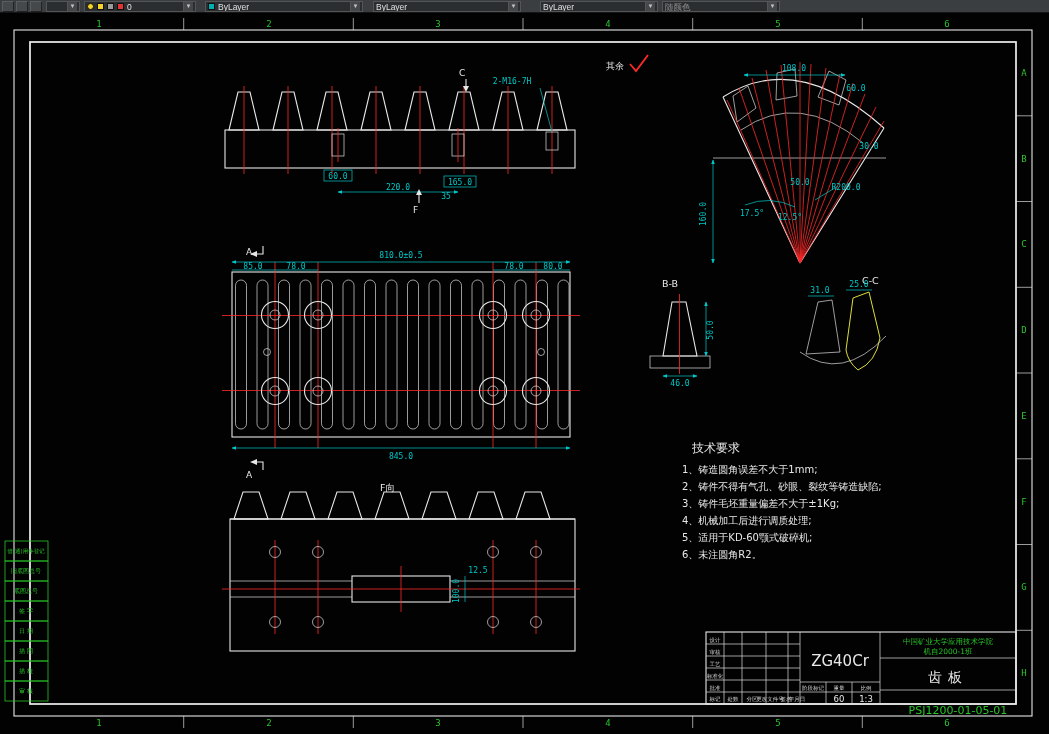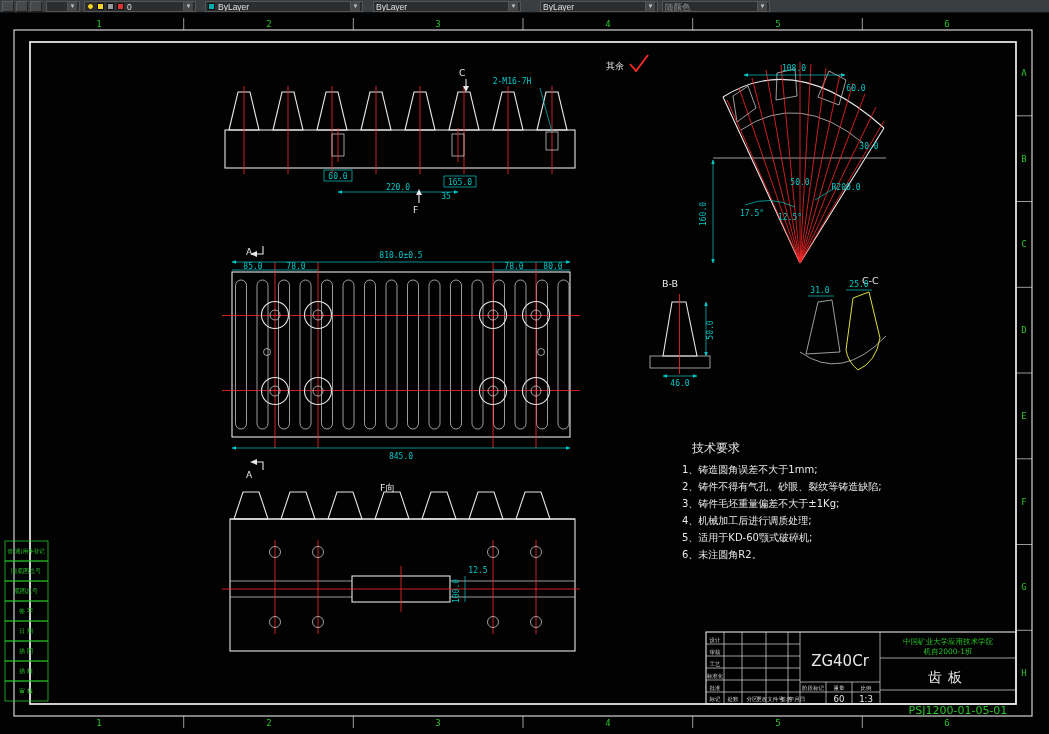--- a/index.html
+++ b/index.html
@@ -62,21 +62,21 @@
       <span class="arrow">▼</span>
     </div>
     <div class="combo" style="left:373px;width:148px">
       <span class="val">ByLayer</span>
       <span class="arrow">▼</span>
     </div>
     <div class="combo" style="left:540px;width:118px">
       <span class="val">ByLayer</span>
       <span class="arrow">▼</span>
     </div>
-    <div class="combo disabled" style="left:662px;width:108px">
+    <div class="combo disabled" style="left:662px;width:118px">
       <span class="val">随颜色</span>
       <span class="arrow">▼</span>
     </div>
   </div>
 
   <div class="canvas">
   <svg width="1049" height="721" viewBox="0 13 1049 721">
     <defs>
       <pattern id="h1" width="5" height="5" patternUnits="userSpaceOnUse" patternTransform="rotate(45)">
         <line x1="0" y1="0" x2="0" y2="5" stroke="#c4c4c4" stroke-width="0.6"></line>

